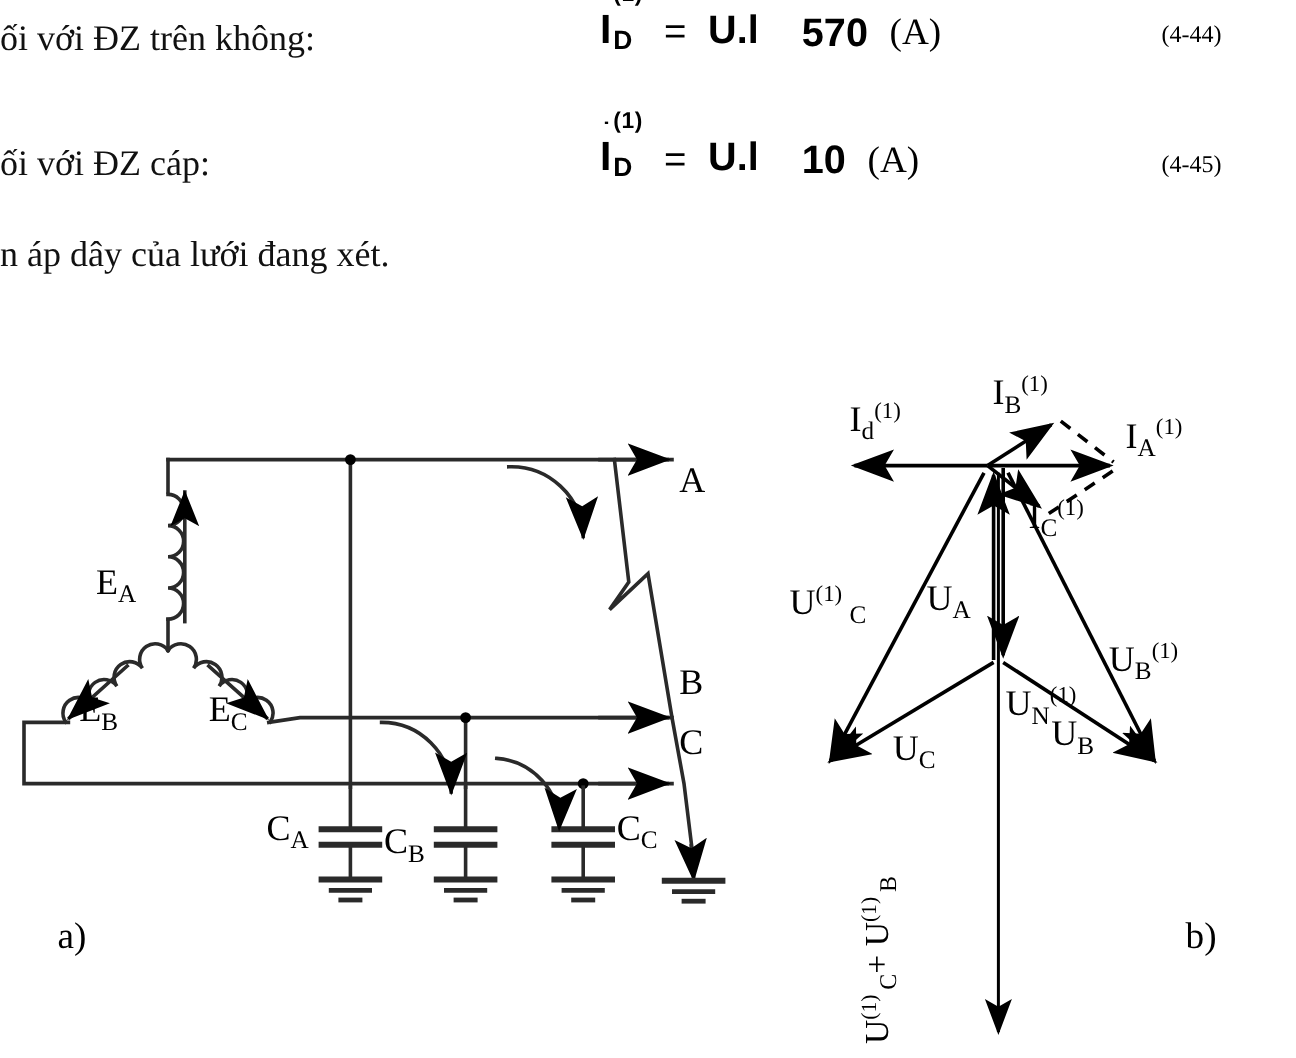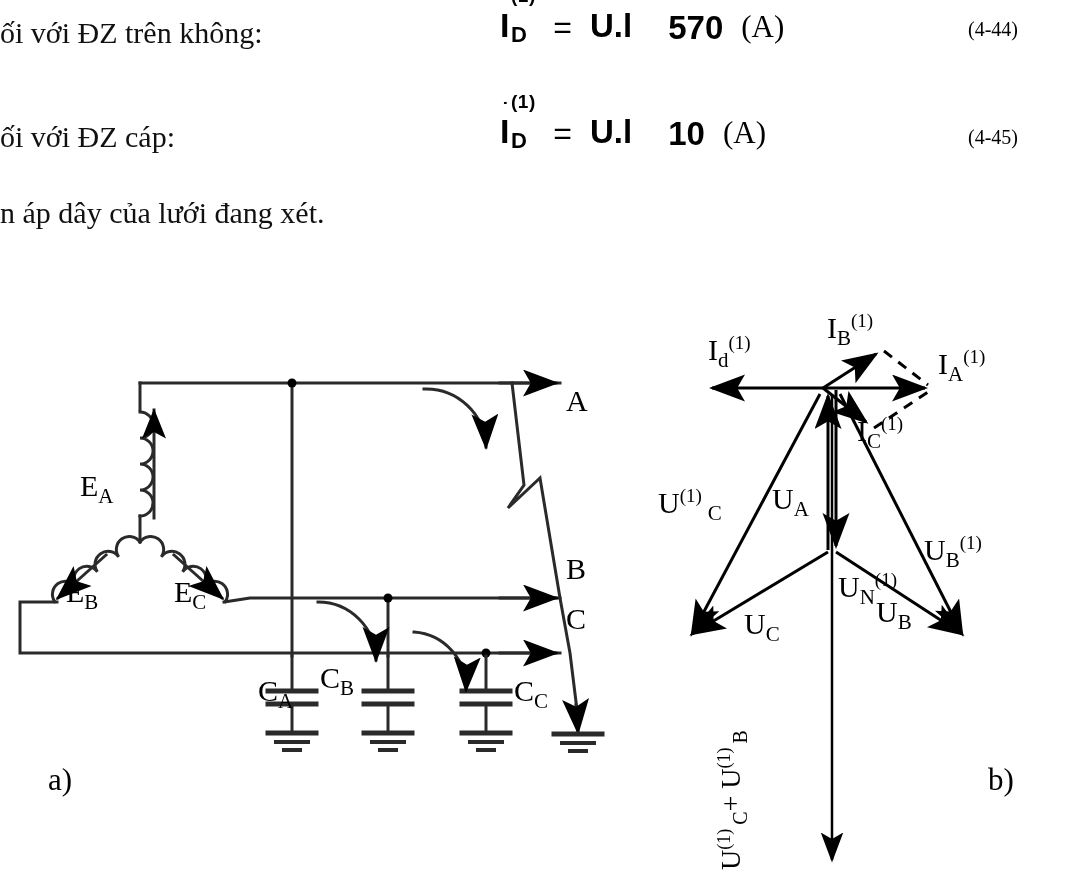--- a/index.html
+++ b/index.html
@@ -284,24 +284,24 @@
       <span>E</span><sub style="font-size:21px;">B</sub>
     </div>
     <div class="fig-label" style="left:174px; top:325px;">
       <span>E</span><sub style="font-size:21px;">C</sub>
     </div>
 
     <div class="fig-label" style="left:566px; top:134px;">A</div>
     <div class="fig-label" style="left:566px; top:302px;">B</div>
     <div class="fig-label" style="left:566px; top:352px;">C</div>
 
-    <div class="fig-label" style="left:222px; top:424px;margin-left:36px;">
+    <div class="fig-label" style="left:222px; top:424px;">
       <span>C</span><sub style="font-size:21px;">A</sub>
     </div>
-    <div class="fig-label" style="left:320px; top:411px;">
+    <div class="fig-label" style="left:320px; top:435px;">
       <span>C</span><sub style="font-size:21px;">B</sub>
     </div>
     <div class="fig-label" style="left:514px; top:424px;">
       <span>C</span><sub style="font-size:21px;">C</sub>
     </div>
 
     <div class="fig-label" style="left:48px; top:512px; font-size:31px;">a)</div>
 
     
     <div class="fig-label" style="left:708px; top:82px;">

